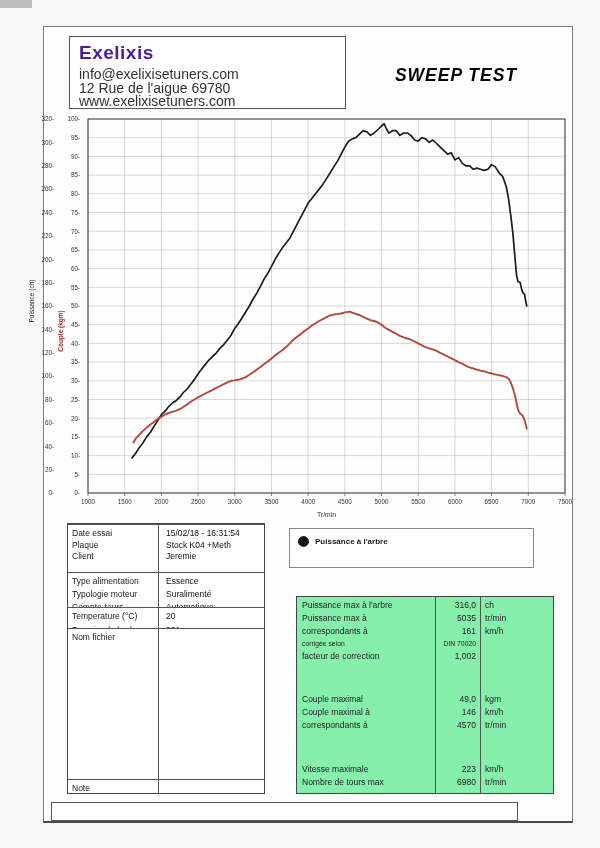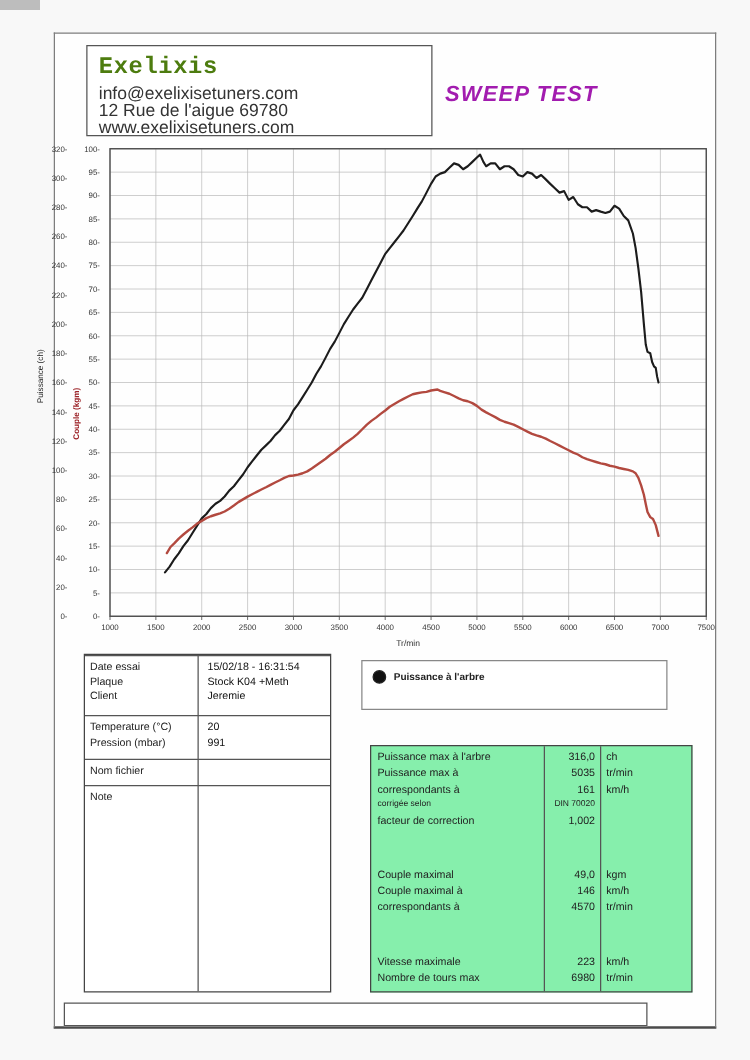--- a/index.html
+++ b/index.html
@@ -10,25 +10,25 @@
   .scan-mark{position:absolute;left:0;top:0;width:32px;height:8px;background:#bdbdbd;}
   .page{
     position:absolute;left:43px;top:26px;width:530px;height:797px;background:#fefefe;
     border:1.5px solid #7d7d7d;border-bottom:2.5px solid #4a4a4a;box-sizing:border-box;
   }
   
   .company-box{
     position:absolute;left:25px;top:9px;width:277px;height:73px;
     border:1.5px solid #555;box-sizing:border-box;padding:5px 0 0 9px;background:#fff;
   }
-  .company-name{font-size:19px;font-weight:bold;color:#4d7c0f;letter-spacing:.5px;margin-bottom:4px;font-family:Liberation Mono, monospace;}
+  .company-name{font-size:19px;font-weight:bold;color:#4c1d95;letter-spacing:.5px;margin-bottom:4px;}
   .company-line{font-size:14px;line-height:13.5px;color:#333;}
   .sweep-title{
-    position:absolute;left:312px;top:38px;width:200px;
-    font-size:17.5px;font-weight:bold;font-style:italic;letter-spacing:1px;color:#a21caf;
+    position:absolute;left:312px;top:38px;width:200px;text-align:center;
+    font-size:17.5px;font-weight:bold;font-style:italic;letter-spacing:1px;color:#000000;
   }
   
   .chart{position:absolute;left:-18px;top:84px;width:548px;height:410px;}
   .chart text{font-family:"Liberation Sans","DejaVu Sans",sans-serif;}
   
   .info-table{
     position:absolute;left:23px;top:496px;width:198px;height:271px;background:#fff;
     border:1.5px solid #444;box-sizing:border-box;display:flex;flex-direction:column;font-size:8.5px;
   }
   .info-vdiv{position:absolute;left:90px;top:0;bottom:0;width:1px;background:#555;}
@@ -212,20 +212,34 @@
           <span class="ilabel">Plaque</span>
           <span class="ivalue">Stock K04 +Meth</span>
         </div>
         <div class="irow">
           <span class="ilabel">Client</span>
           <span class="ivalue">Jeremie</span>
         </div>
       </div>
       <div class="info-section">
         <div class="irow">
+          <span class="ilabel">Type alimentation</span>
+          <span class="ivalue">Essence</span>
+        </div>
+        <div class="irow">
+          <span class="ilabel">Typologie moteur</span>
+          <span class="ivalue">Suralimenté</span>
+        </div>
+        <div class="irow">
+          <span class="ilabel">Compte-tours</span>
+          <span class="ivalue">Automatique</span>
+        </div>
+      </div>
+      <div class="info-section">
+        <div class="irow">
           <span class="ilabel">Temperature (°C)</span>
           <span class="ivalue">20</span>
         </div>
         <div class="irow">
           <span class="ilabel">Pression (mbar)</span>
           <span class="ivalue">991</span>
         </div>
       </div>
       <div class="info-section">
         <div class="irow">

